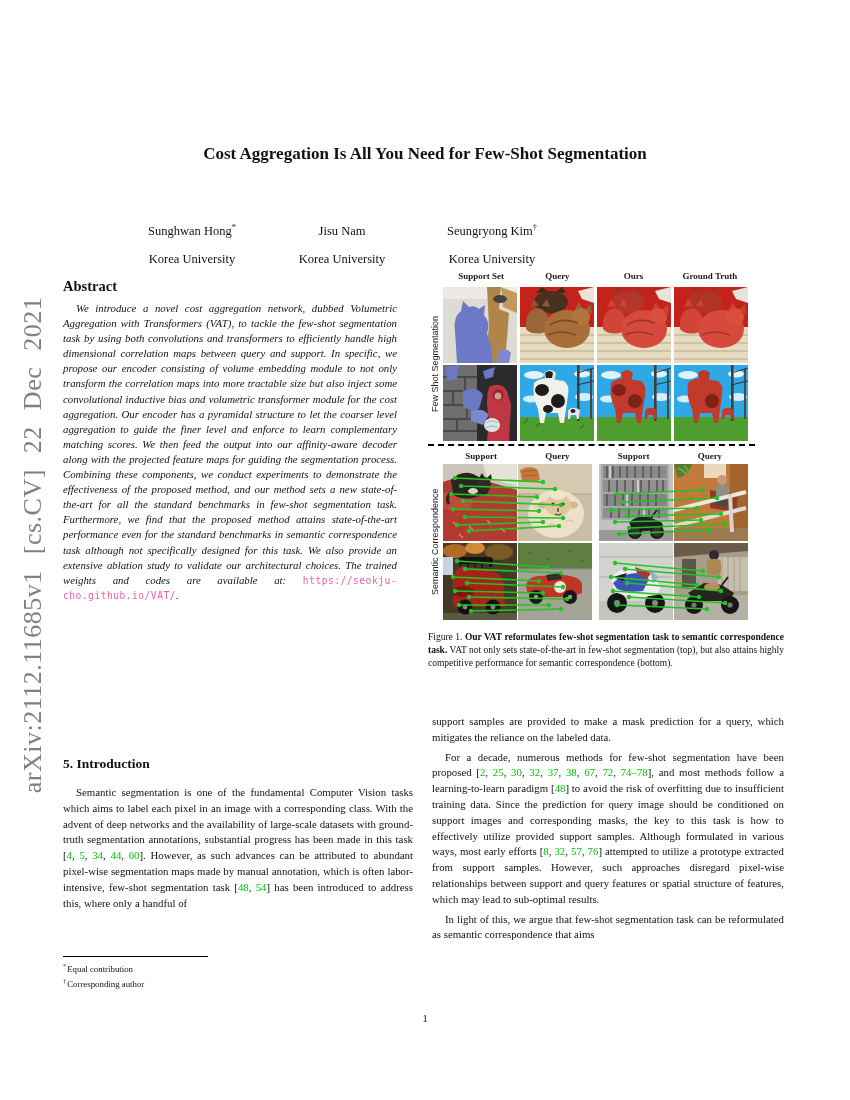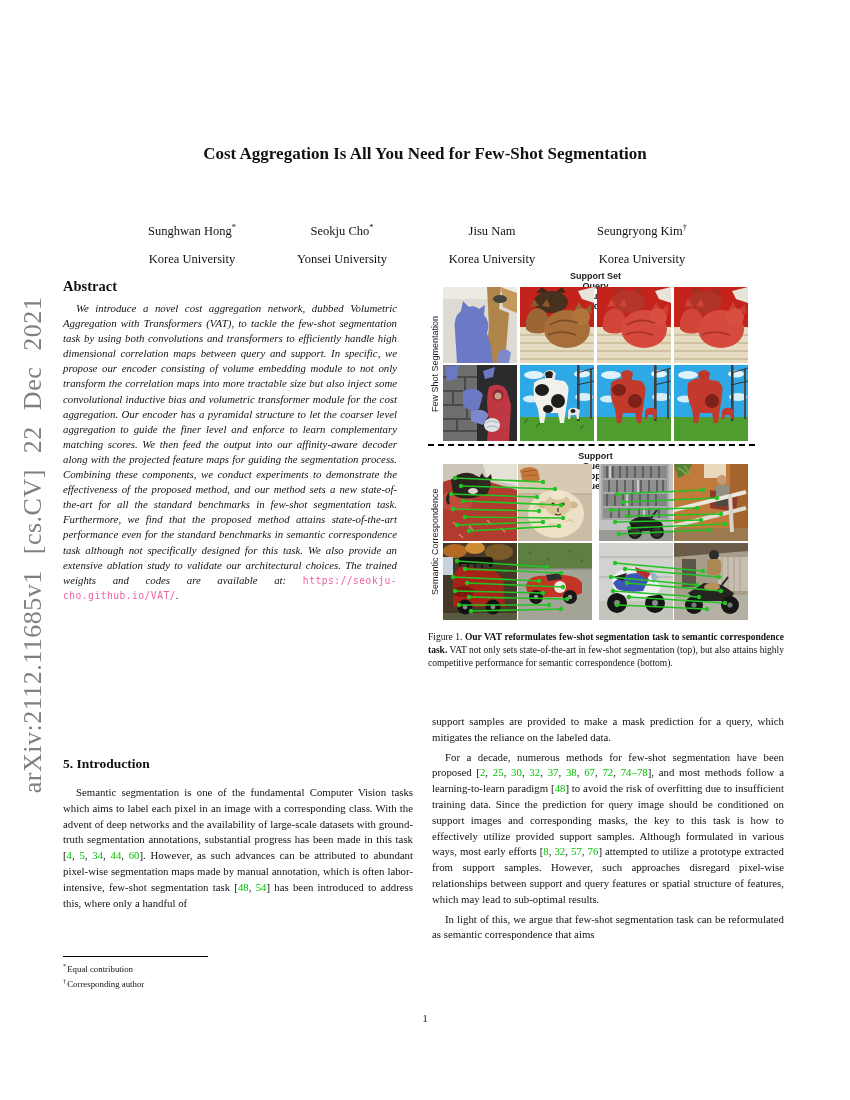--- a/index.html
+++ b/index.html
@@ -31,21 +31,21 @@
   .sec-head{position:absolute;top:486px;left:0;width:100%;font-weight:bold;font-size:13.5px;}
   .intro-body{position:absolute;top:515px;left:0;width:350px;font-size:10.8px;
     line-height:15.8px;text-align:justify;text-indent:13px;}
   .footnote{position:absolute;top:686px;left:0;width:350px;font-size:8.8px;line-height:11.5px;}
   .fn-rule{width:145px;border-top:1px solid #000;margin-bottom:3px;}
   .footnote sup{font-size:6.5px;margin-right:1px;}
 
   
   .fig1{position:relative;margin:0;width:360px;height:352px;}
   .fig-headers{position:absolute;left:15px;width:305px;display:flex;
-    font-family:Liberation Sans, sans-serif;font-size:9px;font-weight:bold;color:#1a1a1a;flex-direction:column;}
+    font-family:Liberation Serif, serif;font-size:9px;font-weight:bold;color:#1a1a1a;}
   .fig-headers span{flex:1;text-align:center;}
   .fig-top-headers{top:1px;}
   .fig-bot-headers{top:181px;}
   .rowlabel{position:absolute;left:0;width:14px;display:flex;align-items:center;justify-content:center;
     font-family:"Liberation Sans", sans-serif;font-size:9px;color:#1a1a1a;
     writing-mode:vertical-rl;transform:rotate(180deg);white-space:nowrap;}
   .fig-top-rowlabel{top:17px;height:154px;}
   .fig-bot-rowlabel{top:194px;height:156px;}
   .fig-top-grid{position:absolute;left:15px;top:17px;width:305px;display:grid;
     grid-template-columns:repeat(4,74px);grid-auto-rows:76px;gap:2px 3px;}
@@ -77,24 +77,20 @@
 <div class="page">
 
   <div class="arxiv-banner">arXiv:2112.11685v1 [cs.CV] 22 Dec 2021</div>
 
   <h1 class="title">Cost Aggregation Is All You Need for Few-Shot Segmentation</h1>
 
   <div class="authors">
     <div class="author">
       <div><span>Sunghwan Hong</span><sup>*</sup></div>
       <div>Korea University</div>
-    </div>
-    <div class="author">
-      <div><span>Seokju Cho</span><sup>*</sup></div>
-      <div>Yonsei University</div>
     </div>
     <div class="author">
       <div><span>Jisu Nam</span><sup></sup></div>
       <div>Korea University</div>
     </div>
     <div class="author">
       <div><span>Seungryong Kim</span><sup>†</sup></div>
       <div>Korea University</div>
     </div>
   </div>

